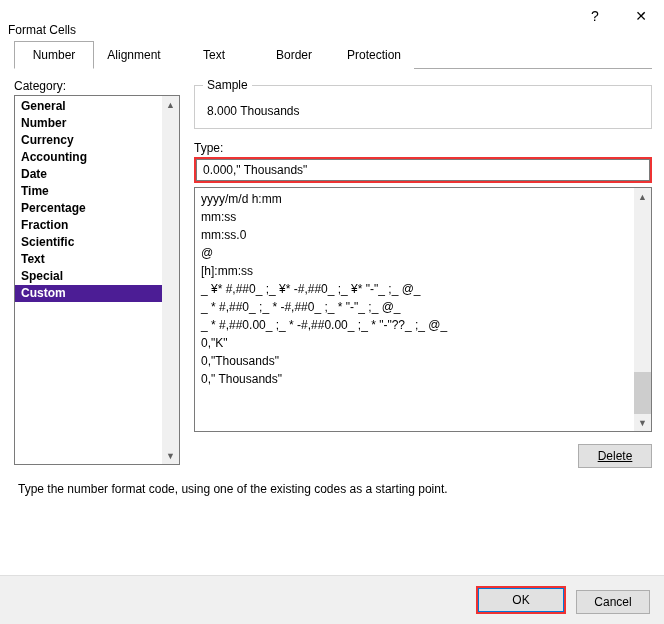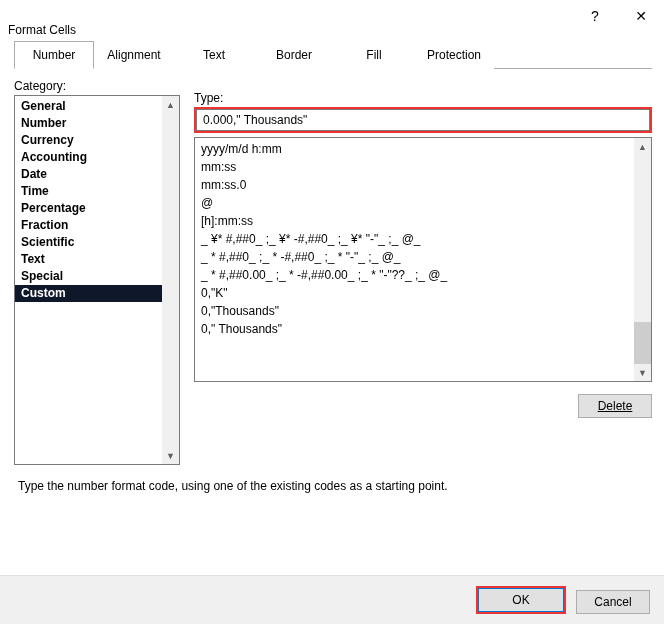--- a/index.html
+++ b/index.html
@@ -77,21 +77,21 @@
   .category-list-inner {
     padding: 2px 0;
   }
   .category-item {
     padding: 1px 4px 1px 6px;
     cursor: pointer;
     line-height: 15px;
     font-weight: bold;
   }
   .category-item.selected {
-    background: #0f172a;
+    background: #4c1d95;
     color: #fff;
   }
   .scroll-gutter {
     position: absolute;
     right: 0; top: 0; bottom: 0;
     width: 17px;
     background: #f0f0f0;
     display: flex;
     flex-direction: column;
   }
@@ -205,21 +205,20 @@
   <div class="titlebar-btn">✕</div>
 </div>
 
 <div class="content">
 
   <div class="tabs">
     <div class="tab active">Number</div>
     <div class="tab">Alignment</div>
     <div class="tab">Text</div>
     <div class="tab">Border</div>
-    <div class="tab">Fill</div>
     <div class="tab">Protection</div>
   </div>
 
   <div class="tab-body">
     <div class="left-col">
       <div class="label">Category:</div>
       <div class="category-list">
         <div class="category-list-inner">
           <div class="category-item">General</div>
           <div class="category-item">Number</div>
@@ -236,20 +235,24 @@
         </div>
         <div class="scroll-gutter">
           <div class="scroll-arrow">▲</div>
           <div class="scroll-track"></div>
           <div class="scroll-arrow">▼</div>
         </div>
       </div>
     </div>
 
     <div class="right-col">
+      <div class="sample-box">
+        <div class="sample-legend">Sample</div>
+        <div>8.000 Thousands</div>
+      </div>
       <div class="type-label">Type:</div>
       <div class="type-input-wrap">
         <input class="type-input" value="0.000,&quot; Thousands&quot;" style="">
       </div>
       <div class="formats-list">
         <div class="formats-list-inner">
           <div class="format-item">yyyy/m/d h:mm</div>
           <div class="format-item">mm:ss</div>
           <div class="format-item">mm:ss.0</div>
           <div class="format-item">@</div>

